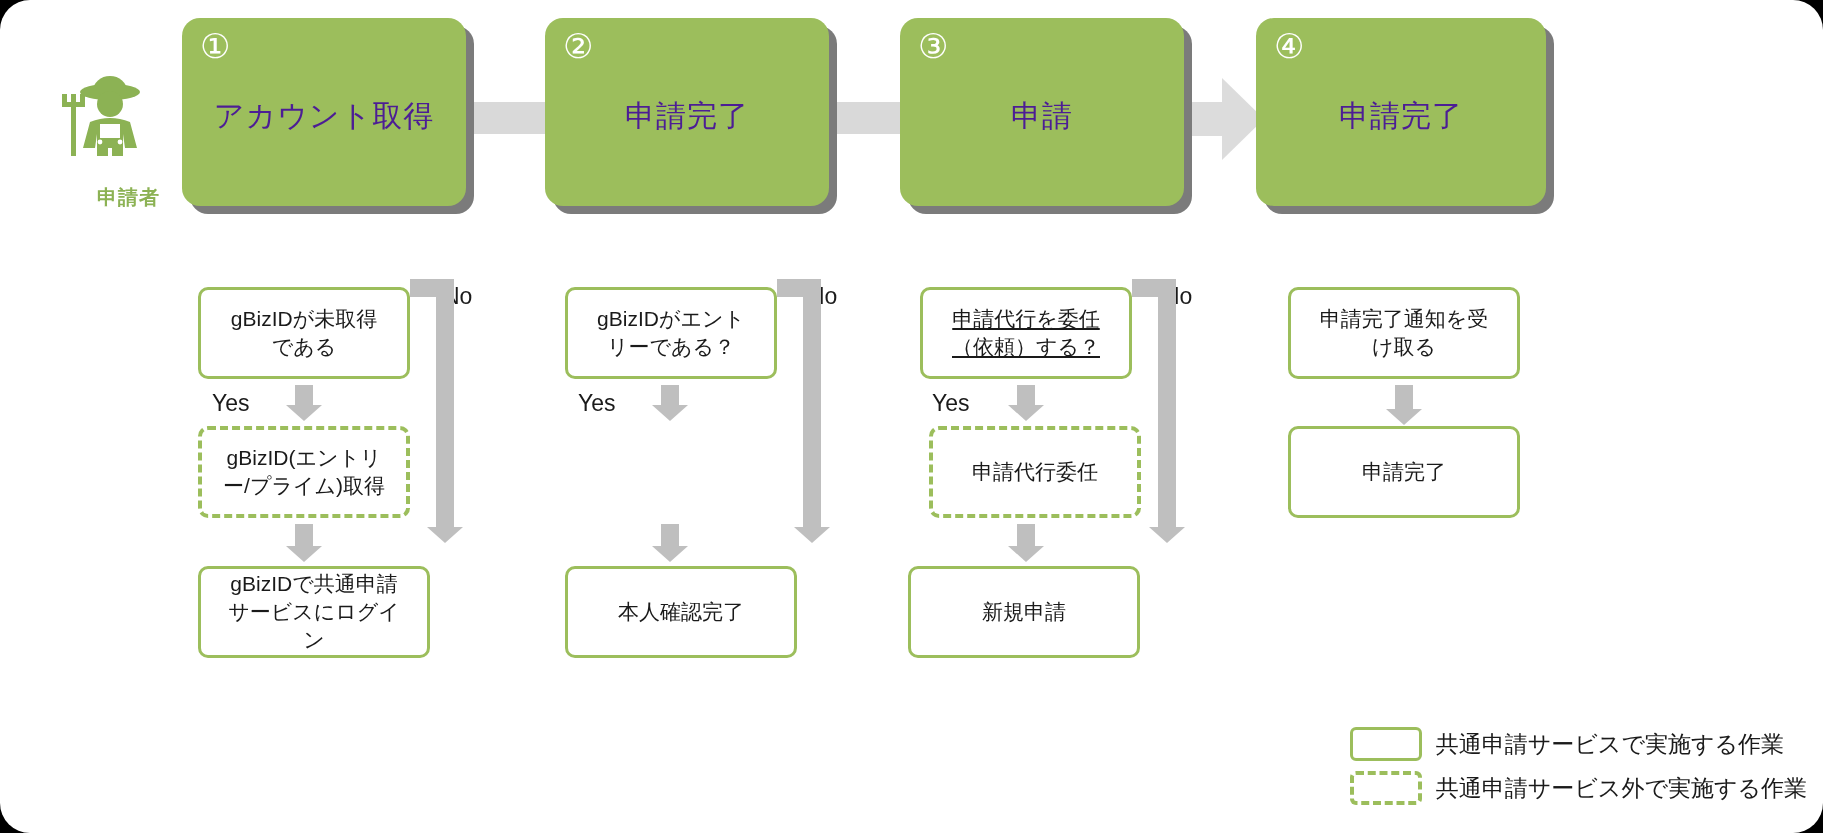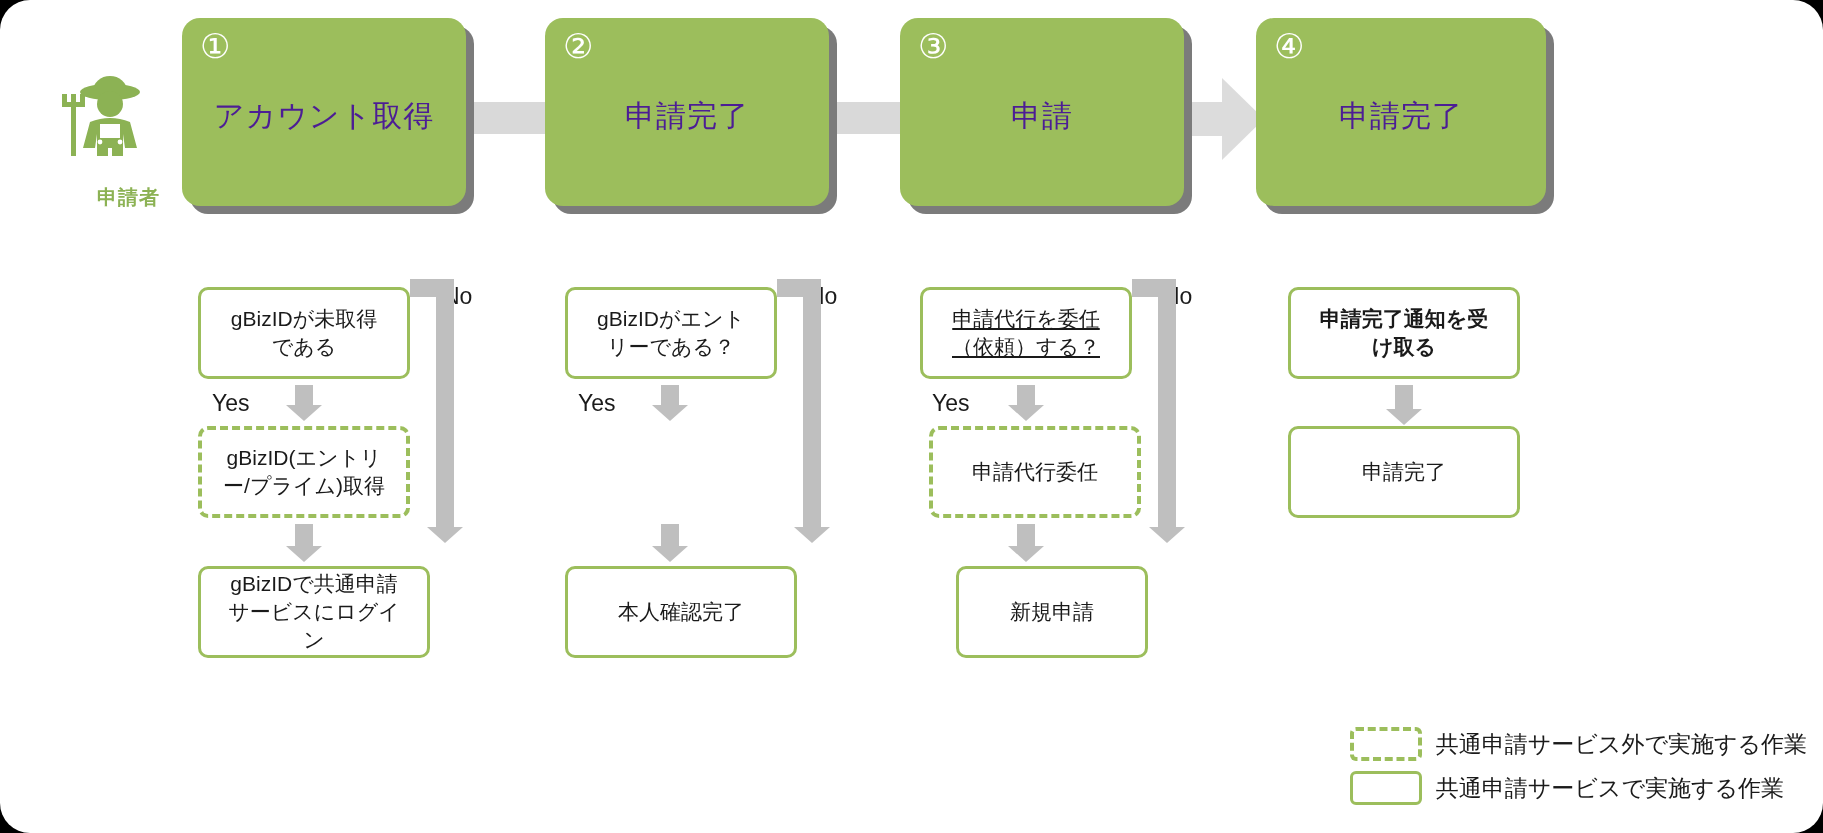--- a/index.html
+++ b/index.html
@@ -214,41 +214,41 @@
       <div class="head"></div>
   </div>
 
   <div class="abs node dashed" style="left:929px;top:426px;width:212px;height:92px;">申請代行委任</div>
 
   <div class="abs darrow" style="left:1008px;top:524px;">
     <div class="shaft" style="height:22px;"></div>
       <div class="head"></div>
   </div>
 
-  <div class="abs node" style="left:956px;top:566px;width:192px;height:92px;">新規申請</div>
+  <div class="abs node" style="left:908px;top:566px;width:232px;height:92px;">新規申請</div>
 
   <div class="abs elbow" style="left:1132px;top:279px;width:70px;height:300px;">
     <div class="h" style="left:0px;top:0px;width:26px;"></div>
     <div class="v" style="left:26px;top:0px;height:250px;"></div>
     <div class="head" style="left:17px;top:248px;"></div>
   </div>
 
-  <div class="abs node" style="left:1288px;top:287px;width:232px;height:92px;font-weight:bold;">申請完了通知を受け取る</div>
+  <div class="abs node" style="left:1288px;top:287px;width:232px;height:92px;">申請完了通知を受け取る</div>
 
   <div class="abs darrow" style="left:1386px;top:385px;">
     <div class="shaft" style="height:24px;"></div>
       <div class="head"></div>
   </div>
 
   <div class="abs node" style="left:1288px;top:426px;width:232px;height:92px;">申請完了</div>
 
   <div class="abs" id="legend">
+    <div class="legend-row">
+      <div class="legend-swatch"></div>
+      <div class="legend-text">共通申請サービスで実施する作業</div>
+    </div>
     <div class="legend-row">
       <div class="legend-swatch dashed"></div>
       <div class="legend-text">共通申請サービス外で実施する作業</div>
     </div>
-    <div class="legend-row">
-      <div class="legend-swatch"></div>
-      <div class="legend-text">共通申請サービスで実施する作業</div>
-    </div>
   </div>
 
 </div>
 
 </body></html>

